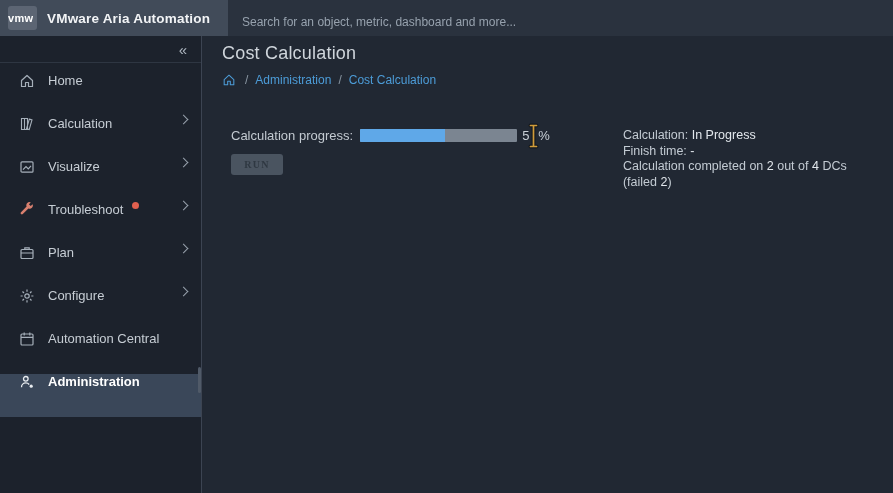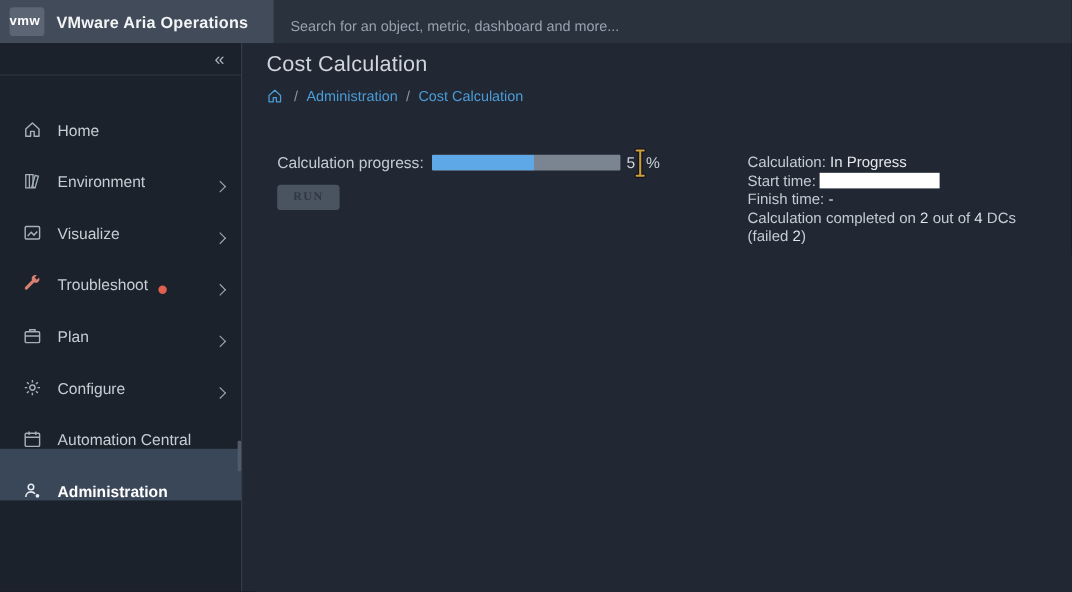--- a/index.html
+++ b/index.html
@@ -19,21 +19,21 @@
   .search-input{position:absolute;left:228px;top:0;right:0;height:44px;background:var(--search-bg);border:none;outline:none;
     color:#cdd4db;font-size:12px;padding:0 14px;font-family:inherit;}
   .search-input::placeholder{color:#97a2ae;opacity:1;}
 
   
   .body{display:flex;height:457px;}
   .sidebar{width:202px;background:var(--sidebar-bg);border-right:1px solid var(--divider);position:relative;flex:none;}
   .sidebar-header{height:27px;border-bottom:1px solid #2e3642;display:flex;align-items:center;justify-content:flex-end;
     padding-right:14px;color:#aeb7c1;font-size:15px;cursor:pointer;}
   .nav{padding-top:10px;}
-  .nav-item{height:43px;display:flex;align-items:flex-end;padding:0 14px 0 19px;color:#c6cdd4;font-size:13px;cursor:pointer;}
+  .nav-item{height:43px;display:flex;align-items:flex-start;padding:0 14px 0 19px;color:#c6cdd4;font-size:13px;cursor:pointer;}
   .nav-icon{width:16px;height:16px;margin-right:13px;color:#a6b0ba;flex:none;}
   .nav-icon svg{width:16px;height:16px;display:block;}
   .nav-label{white-space:nowrap;}
   .nav-dot{width:7px;height:7px;border-radius:50%;background:var(--alert-red);margin-left:9px;display:none;}
   .nav-item.has-dot .nav-dot{display:block;}
   .nav-chevron{width:7px;height:7px;border-right:1.6px solid #97a1ac;border-top:1.6px solid #97a1ac;
     transform:rotate(45deg);margin-left:auto;visibility:hidden;}
   .nav-item.has-chevron .nav-chevron{visibility:visible;}
   .nav-item.active{background:var(--active-item-bg);color:#ffffff;font-weight:700;}
   .nav-item.active .nav-icon{color:#e8ecf0;}
@@ -67,21 +67,21 @@
 </style>
 </head>
 <body>
 
 <div class="app" data-name="vmware-aria-operations-window">
 
   <div class="topbar" data-name="top-bar">
     <div class="logo-box" data-name="vmware-logo">
       <span data-name="vmware-logo-text">vmw</span>
     </div>
-    <span class="app-title" data-name="app-title">VMware Aria Operations</span>
+    <span class="app-title" data-name="app-title">VMware Aria Automation</span>
     <input class="search-input" type="text" readonly="" data-name="global-search-input" placeholder="Search for an object, metric, dashboard and more..." style="">
   </div>
 
   <div class="body">
 
     <div class="sidebar" data-name="sidebar">
       <div class="sidebar-header" data-name="sidebar-collapse-button">
         <span data-name="collapse-sidebar-icon">«</span>
       </div>
       <div class="nav" id="nav" data-name="sidebar-nav">
@@ -97,21 +97,21 @@
   </div>
           <div class="nav-item has-chevron" data-name="sidebar-item-environment">
     <span class="nav-icon" data-name="environment-icon">
               <svg viewBox="0 0 16 16">
                 <g fill="none" stroke="currentColor" stroke-width="1.1">
                   <path d="M2.5 2.5h3v11h-3zM5.5 2.5h3v11h-3z"></path>
                   <path d="M10.3 3.1l2.7.8-2.8 9.7-2.7-.8z"></path>
                 </g>
               </svg>
             </span>
-    <span class="nav-label">Environment</span>
+    <span class="nav-label">Calculation</span>
 
     <span class="nav-chevron" data-name="chevron-right-icon"></span>
   </div>
           <div class="nav-item has-chevron" data-name="sidebar-item-visualize">
     <span class="nav-icon" data-name="visualize-icon">
               <svg viewBox="0 0 16 16">
                 <g fill="none" stroke="currentColor" stroke-width="1.2">
                   <rect x="2" y="2.8" width="12" height="10.4" rx="1"></rect>
                   <path d="M4 10.6l3-3 2.3 2.3 2.7-3"></path>
                 </g>
@@ -223,20 +223,19 @@
                 </svg>
               </span>
               <span>%</span>
             </span>
           </div>
           <button class="run-btn" data-name="run-button">RUN</button>
         </div>
 
         <div class="status-panel" data-name="status-panel">
             <div class="status-line" data-name="status-line"><span>Calculation: </span><span class="b">In Progress</span></div>
-            <div class="status-line" data-name="status-line"><span>Start time: </span><span class="redacted" data-name="redacted-start-time"></span></div>
             <div class="status-line" data-name="status-line"><span>Finish time: </span><span class="b">-</span></div>
             <div class="status-line" data-name="status-line"><span>Calculation completed on </span><span class="b">2</span><span> out of </span><span class="b">4</span><span> DCs (failed </span><span class="b">2</span><span>)</span></div>
           </div>
       </div>
     </div>
   </div>
 </div>
 
 </body></html>

